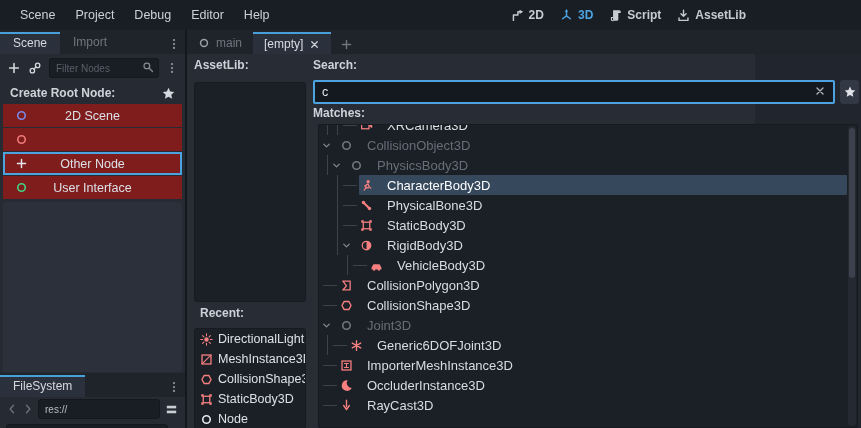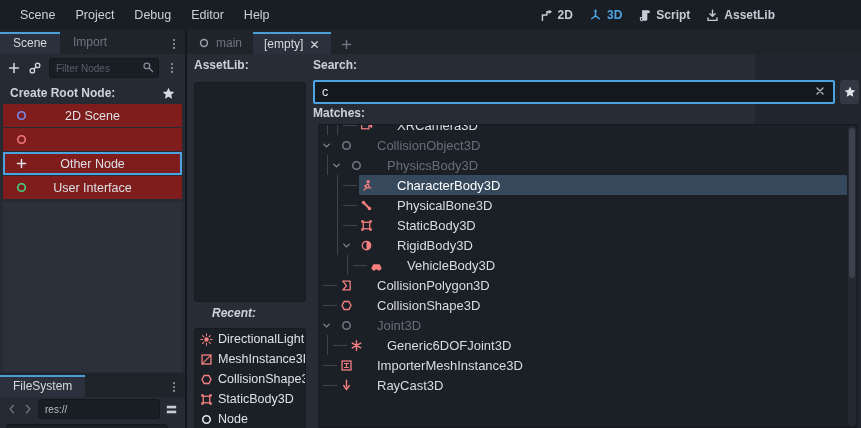--- a/index.html
+++ b/index.html
@@ -6,21 +6,21 @@
   #app{position:relative;width:861px;height:428px;overflow:hidden;
        font-family:"Liberation Sans","DejaVu Sans",sans-serif;
        background:#21262e;color:#dfe2e7;font-size:12.5px;
        -webkit-font-smoothing:antialiased;}
   .abs{position:absolute;}
   svg{display:block;}
   
   #menubar{left:0;top:0;width:861px;height:30px;background:#191d24;
            display:flex;align-items:center;padding:0 10px;box-sizing:border-box;}
   .menu-item{color:#ccd1d8;padding:0 10px;line-height:30px;cursor:default;}
-  #workspaces{margin-left:auto;display:flex;align-items:center;gap:16px;margin-right:76px;}
+  #workspaces{margin-left:auto;display:flex;align-items:center;gap:16px;margin-right:105px;}
   .ws-btn{display:flex;align-items:center;gap:5px;color:#c6cbd3;font-weight:700;font-size:12px;}
   .ws-btn.active{color:#4da3e0;}
   
   #left-dock{left:0;top:30px;width:185px;height:398px;background:#252a33;}
   #vsplit{left:185px;top:30px;width:2px;height:398px;background:#14171d;}
   .tabstrip{background:#1f242b;display:flex;align-items:flex-end;height:24px;}
   .dtab{height:22px;line-height:21px;padding:0 13px;color:#6d757e;font-size:12px;}
   .dtab.active{background:#2b313c;border-top:2px solid #4a9fd9;color:#d5d9df;height:20px;line-height:19px;}
   .strip-dots{margin-left:auto;margin-right:5px;margin-bottom:4px;}
   #scene-tabs{left:0;top:0;width:185px;}
@@ -63,21 +63,21 @@
   #search-clear{position:absolute;right:7px;top:3px;}
   #fav-toggle{position:absolute;right:2px;top:26px;width:19px;height:24px;background:#323844;border-radius:3px;
               display:flex;align-items:center;justify-content:center;}
   #tree-box{position:absolute;left:131px;top:70px;right:3px;bottom:0;background:#1b2027;
             border:1px solid #171b21;border-radius:2px;overflow:hidden;}
   #tree-rows{position:absolute;left:0;top:0;right:10px;margin-top:-10px;}
   .trow{position:relative;height:20px;display:flex;align-items:center;}
   .guide{position:absolute;top:0;bottom:0;width:1px;background:#3d434c;}
   .tcell{width:18px;height:100%;display:flex;align-items:center;flex:0 0 18px;}
   .tick{height:1px;background:#3d434c;width:14px;margin-left:2px;}
-  .tcontent{flex:1;height:100%;display:flex;align-items:center;gap:24px;padding:0 6px 0 1px;}
+  .tcontent{flex:1;height:100%;display:flex;align-items:center;gap:14px;padding:0 6px 0 1px;}
   .tcontent.selected{background:#35485c;border-radius:1px;}
   .tlabel{font-size:13px;color:#d9dde2;white-space:nowrap;}
   .tlabel.abstract{color:#666e78;}
   .tcontent.selected .tlabel{color:#ffffff;}
   #tree-scrollbar{position:absolute;right:1px;top:1px;bottom:1px;width:8px;background:#242932;border-radius:4px;}
   #tree-thumb{position:absolute;left:1px;top:2px;width:6px;height:150px;background:#3b424d;border-radius:3px;}
 </style>
 </head>
 <body>
 
@@ -280,21 +280,21 @@
           <svg width="13" height="13" viewBox="0 0 16 16">
             <path d="M8 3v10M3 8h10" fill="none" stroke="#6d757e" stroke-width="1.8" stroke-linecap="round" stroke-linejoin="round"></path>
           </svg>
         </span>
       </div>
 
     <div id="dialog" class="abs">
       <span class="dlg-label" style="left:7px;top:4px;">AssetLib:</span>
       <div id="fav-box" class="abs"></div>
 
-      <span class="dlg-label" style="left:25px;top:252px;font-style:italic;">Recent:</span>
+      <span class="dlg-label" style="left:13px;top:252px;">Recent:</span>
       <div id="recent-box" class="abs">
           <div class="mini-row">
             <span>
               <svg width="13" height="13" viewBox="0 0 16 16">
                 <circle cx="8" cy="8" r="2.7" fill="#f67f7f"></circle>
                 <path d="M8 1v2.3M8 12.7V15M1 8h2.3M12.7 8H15M3.2 3.2l1.6 1.6M11.2 11.2l1.6 1.6M12.8 3.2l-1.6 1.6M4.8 11.2l-1.6 1.6" fill="none" stroke="#f67f7f" stroke-width="1.3" stroke-linecap="round" stroke-linejoin="round"></path>
               </svg>
             </span>
             <span>DirectionalLight...</span>
           </div>
@@ -568,20 +568,34 @@
               </div>
             </div>
             <div class="trow">
               <div style="width: 2px; flex: 0 0 2px; height: 100%;"></div>
               <div class="tcell">
                 <div class="tick"></div>
               </div>
               <div class="tcontent">
                 <span>
                   <svg width="13" height="13" viewBox="0 0 16 16">
+                    <path d="M9.5 1.5a6.5 6.5 0 1 0 5 9.5A6 6 0 0 1 9.5 1.5z" fill="#f67f7f"></path>
+                  </svg>
+                </span>
+                <span class="tlabel">OccluderInstance3D</span>
+              </div>
+            </div>
+            <div class="trow">
+              <div style="width: 2px; flex: 0 0 2px; height: 100%;"></div>
+              <div class="tcell">
+                <div class="tick"></div>
+              </div>
+              <div class="tcontent">
+                <span>
+                  <svg width="13" height="13" viewBox="0 0 16 16">
                     <path d="M8 1.5V9.5M4.5 8L8 13l3.5-5" fill="none" stroke="#f67f7f" stroke-width="1.7" stroke-linecap="round" stroke-linejoin="round"></path>
                   </svg>
                 </span>
                 <span class="tlabel">RayCast3D</span>
               </div>
             </div>
           </div>
         <div id="tree-scrollbar">
           <div id="tree-thumb"></div>
         </div>

